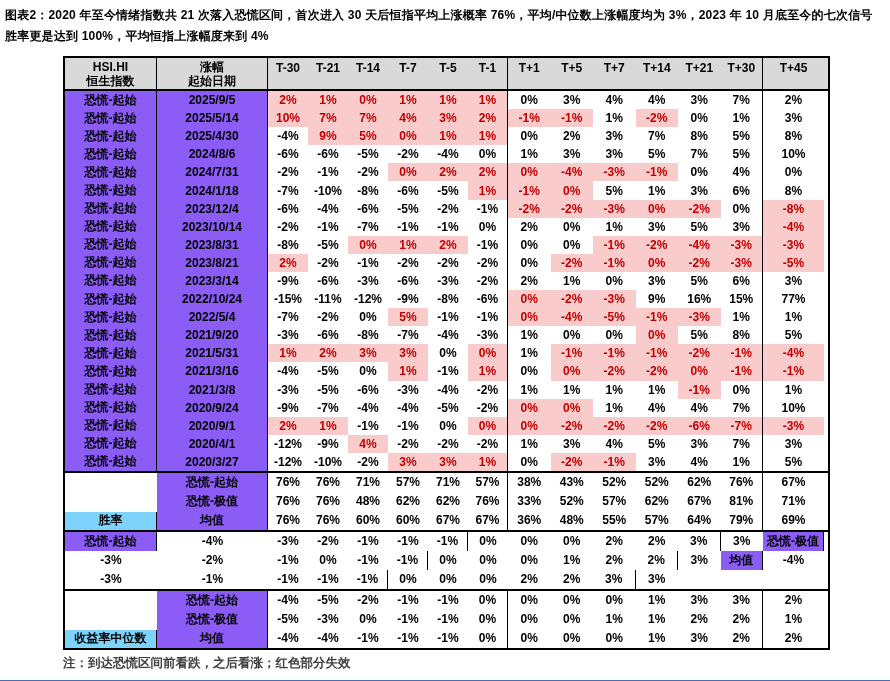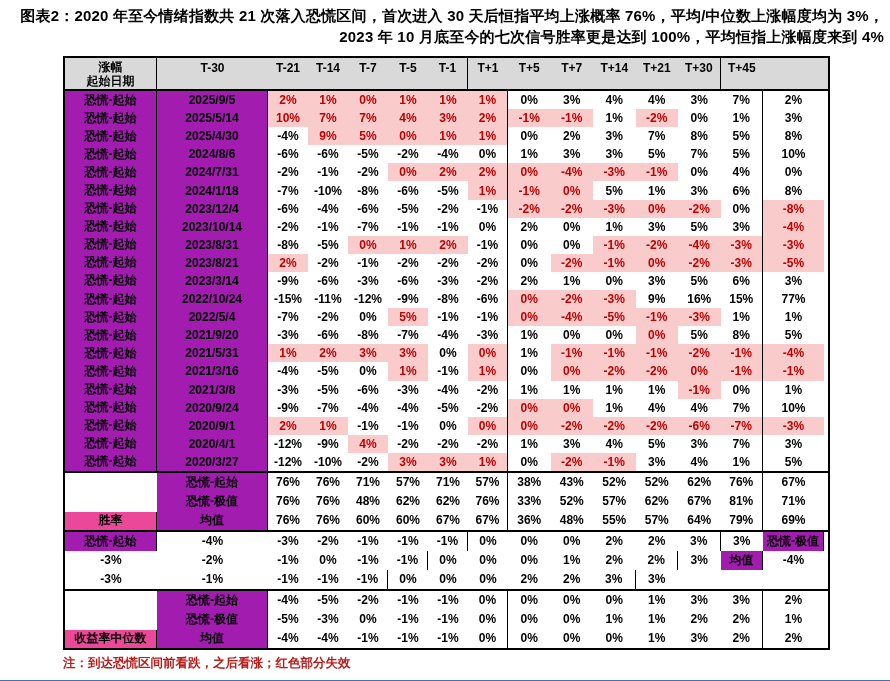--- a/index.html
+++ b/index.html
@@ -3,23 +3,22 @@
 <meta charset="utf-8">
 <style>
   html,body{margin:0;padding:0;}
   body{
     width:890px;height:681px;background:#ffffff;overflow:hidden;position:relative;
     font-family:"Liberation Sans", sans-serif;
     -webkit-font-smoothing:antialiased;
   }
   .title{
     padding:5px 6px 0 5px;
-    font-size:15px;font-weight:bold;color:#000;line-height:21px;
+    font-size:12px;font-weight:bold;color:#000;line-height:21px;
     letter-spacing:0.2px;
-    text-align:right;
   }
   .tbl{
     margin:9px 0 0 63px;
     width:767px;
     border:2px solid #000;
     box-sizing:border-box;
     font-size:12px;font-weight:bold;color:#000;
   }
   .row{
     display:grid;
@@ -29,50 +28,54 @@
     box-sizing:border-box;
     display:flex;align-items:center;justify-content:center;
     white-space:nowrap;
   }
   .b-r{border-right:1.5px solid #000;}
   .header-row{background:#D9D9D9;border-bottom:2px solid #000;}
   .header-row .cell{height:31px;}
   .hdr2{flex-direction:column;justify-content:center;line-height:14px;}
   .hdr-t{align-items:flex-end;padding-bottom:14px;}
   .data-row .cell{height:18.1px;}
-  .lbl,.date{background:#a21caf;}
+  .lbl,.date{background:#8b5cf6;}
   #data-rows{border-bottom:2px solid #000;}
   .val.hl{background:#F9CBCB;color:#C00000;}
   .summary-block{
     display:grid;
     grid-template-columns:92px 111px repeat(6,40px) repeat(6,42.5px) 61px;
     grid-auto-rows:19px;
   }
   .summary-block:not(:last-child){border-bottom:2px solid #000;}
-  .sum-label{grid-column:1;grid-row:1 / span 3;background:#ec4899;margin-top:39px;}
+  .sum-label{grid-column:1;grid-row:1 / span 3;background:#7dd3fc;margin-top:39px;}
   .note{
     margin:5px 0 0 63px;
-    font-size:12.5px;font-weight:bold;color:#b91c1c;
+    font-size:12.5px;font-weight:bold;color:#404040;
   }
   .footer-divider{
     margin-top:8px;width:890px;border-top:1px solid #4672A8;
   }
   .source{
     padding:5px 0 0 5px;
     font-family:"DejaVu Serif", serif;
     font-size:11.5px;color:#767676;letter-spacing:0.5px;
   }
 </style>
 </head>
 <body>
 
 <div class="title">图表2：2020 年至今情绪指数共 21 次落入恐慌区间，首次进入 30 天后恒指平均上涨概率 76%，平均/中位数上涨幅度均为 3%，2023 年 10 月底至今的七次信号胜率更是达到 100%，平均恒指上涨幅度来到 4%</div>
 
 <div class="tbl">
   <div class="row header-row">
+    <div class="cell hdr2 b-r">
+      <span>HSI.HI</span>
+      <span>恒生指数</span>
+    </div>
     <div class="cell hdr2 b-r">
       <span>涨幅</span>
       <span>起始日期</span>
     </div>
     <div class="cell hdr-t">T-30</div>
     <div class="cell hdr-t">T-21</div>
     <div class="cell hdr-t">T-14</div>
     <div class="cell hdr-t">T-7</div>
     <div class="cell hdr-t">T-5</div>
     <div class="cell hdr-t b-r">T-1</div>

